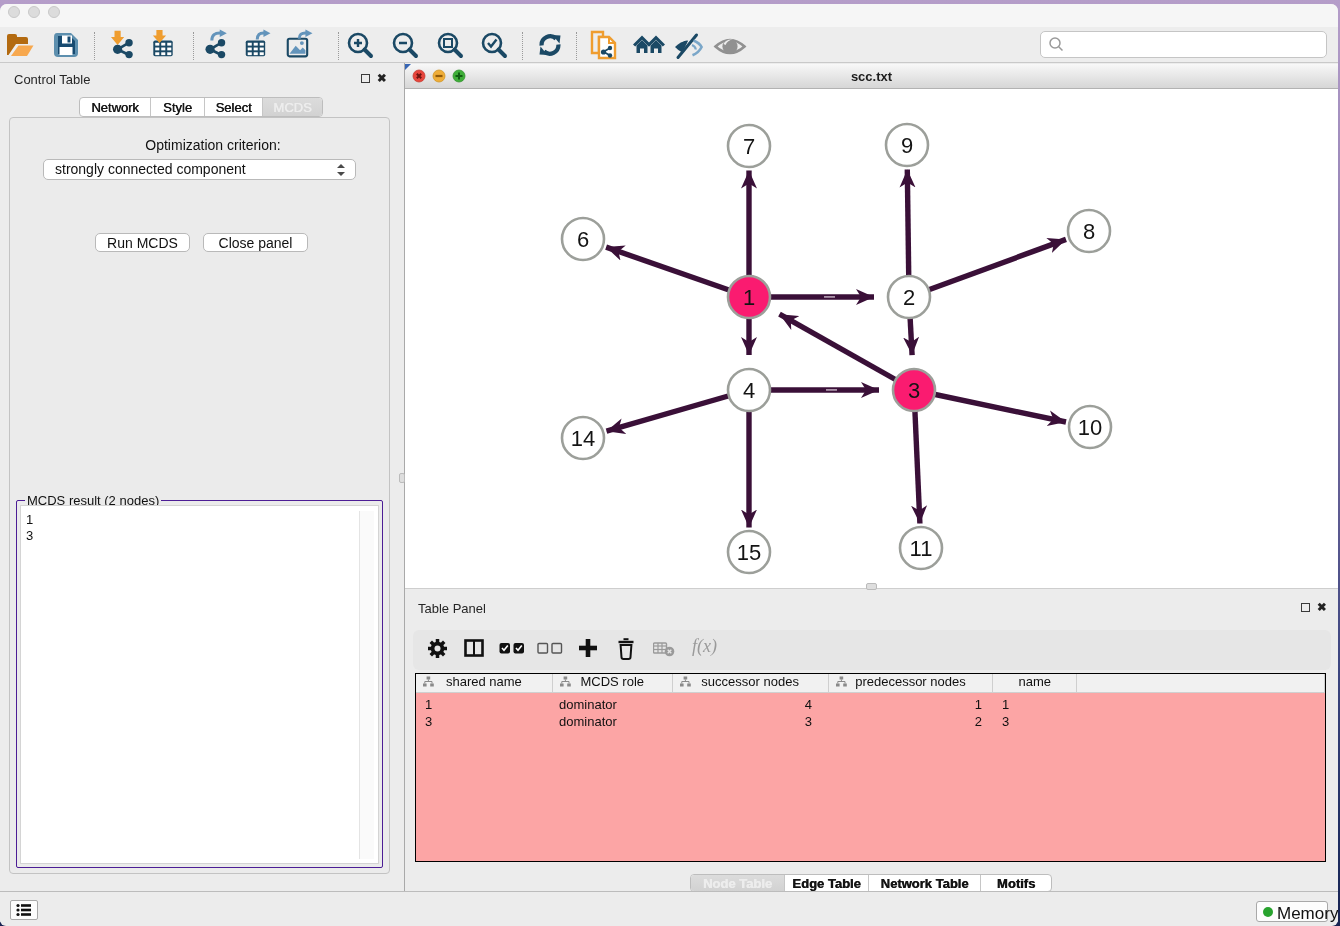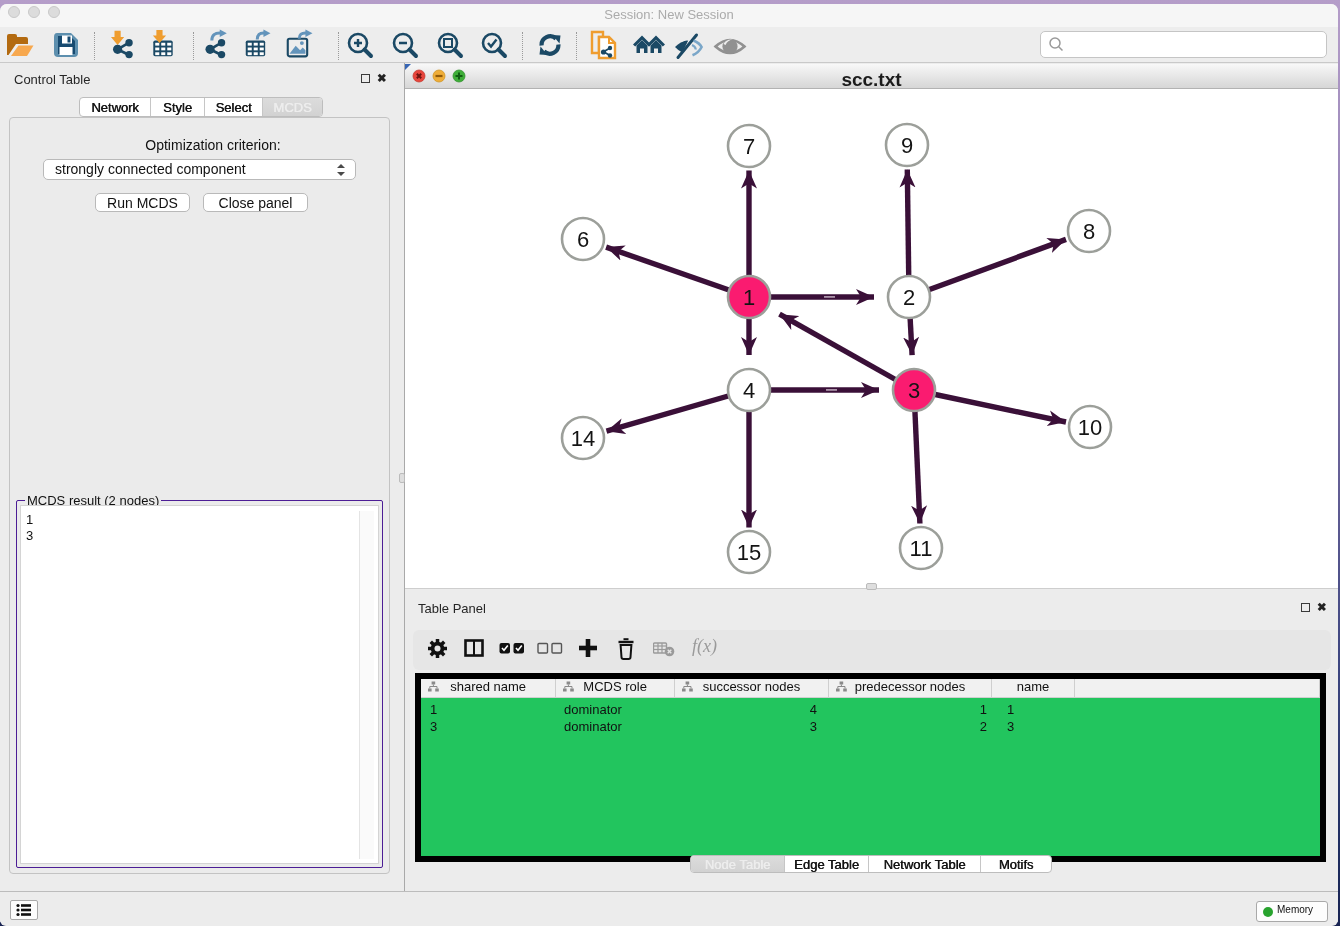--- a/index.html
+++ b/index.html
@@ -31,54 +31,53 @@
 .close-x { position:absolute; font-size:11.5px; font-weight:bold; color:#222; line-height:11px; }
 
 .seg { position:absolute; display:flex; border:1px solid #bdbdbd; border-radius:4px; background:#fff; overflow:hidden; }
 .seg div { font-size:13px; text-shadow:0.5px 0 0; color:#141414; text-align:center; border-right:1px solid #c6c6c6; display:flex; align-items:center; justify-content:center; }
 .seg div:last-child { border-right:none; }
 .seg .sel { background:linear-gradient(#dcdcdc,#d2d2d2); color:#ededed; }
 
 .tabpanel { position:absolute; left:9px; top:54px; width:381px; height:757px; border:1px solid #c3c3c3; border-radius:4px; background:#ebebeb; }
 .optlabel { position:absolute; left:0; top:74px; width:100%; text-align:center; font-size:14px; color:#111;padding-left:28px; }
 .combobox { position:absolute; left:43px; top:96px; width:313px; height:21px; background:#fff; border:1px solid #b9b9b9; border-radius:5px; font-size:14px; color:#111; line-height:19px; padding-left:11px; }
-.btn { position:absolute; height:19px; background:#fff; border:1px solid #b9b9b9; border-radius:5px; font-size:14px; color:#111; text-align:center; line-height:18px; }
+.btn { position:absolute; height:19px; background:#fff; border:1px solid #b9b9b9; border-radius:5px; font-size:14px; color:#111; text-align:center; line-height:18px;margin-top:40px; }
 .fieldset { position:absolute; left:16px; top:437px; width:367px; height:368px; border:1px solid #4c1d95; border-radius:2px; }
 .fieldset .legend { position:absolute; left:8px; top:-7px; background:#ebebeb; padding:0 2px; font-size:13px; line-height:13px; color:#111; }
 .fieldset .inner { position:absolute; left:3px; top:4px; right:3px; bottom:3px; background:#fff; border:1px solid #d4d4d4; font-size:13px; line-height:16px; color:#111; padding:6px 0 0 5px; }
 .fieldset .sbar { position:absolute; right:4px; top:5px; bottom:4px; width:15px; background:#fafafa; border-left:1px solid #e4e4e4; }
 
 .netwin { position:absolute; left:405px; top:60px; width:933px; height:525px; background:#fff; border-bottom:1px solid #cecece; }
 .nettitle { position:absolute; left:0; top:0; width:100%; height:25px; background:linear-gradient(#f8f8f8,#d6d6d6); border-bottom:1px solid #b2b2b2; }
-.nettitle .t { position:absolute; top:5px; width:100%; text-align:center; font-size:19px; font-weight:bold; color:#1c1c1c; }
+.nettitle .t { position:absolute; top:5px; width:100%; text-align:center; font-size:13px; font-weight:bold; color:#1c1c1c; }
 .hdiv-handle { position:absolute; left:866px; top:579px; width:11px; height:7px; background:#dedede; border:1px solid #bbb; border-radius:2px; }
 
 .tablepanel { position:absolute; left:405px; top:589px; width:933px; height:298px; background:#ececec; }
 .tp-toolbar { position:absolute; left:8px; top:37px; width:918px; height:40px; background:#e6e6e6; border-radius:6px; }
-.tbl { position:absolute; left:10px; top:80px; width:911px; height:189px; background:#22c55e; border:6px solid #000000; }
+.tbl { position:absolute; left:10px; top:80px; width:911px; height:189px; background:#fca5a5; border:1px solid #000000; }
 .tbl-head { position:absolute; left:0; top:0; width:100%; height:19px; background:#f1f1f1; border-bottom:1px solid #d0d0d0; display:flex; font-size:13px; color:#111; }
 .tbl-head .c { border-right:1px solid #cfcfcf; position:relative; text-align:center; line-height:16px; }
 .tbl-row { position:absolute; left:0; width:100%; height:16px; font-size:13px; color:#111; }
 .tbl-row span { position:absolute; }
 
 .statusbar { position:absolute; left:0; top:887px; width:100%; height:31px; background:#ececec; border-top:1px solid #bcbcbc; }
 .listbtn { position:absolute; left:10px; top:8px; width:28px; height:20px; background:#fdfdfd; border:1px solid #a9a9a9; border-radius:2px; }
-.membtn { position:absolute; left:1256px; top:9px; width:72px; height:21px; background:#fdfdfd; border:1px solid #a9a9a9; border-radius:3px; font-size:10px; color:#111; }
+.membtn { position:absolute; left:1256px; top:9px; width:72px; height:21px; background:#fdfdfd; border:1px solid #a9a9a9; border-radius:3px; font-size:17px; color:#111; }
 .membtn .dot { position:absolute; left:6px; top:5px; width:10px; height:10px; border-radius:50%; background:#28a32e; }
 .membtn .mt { position:absolute; left:20px; top:2px; }
 </style>
 </head>
 <body>
 <div class="win">
 
   <div class="titlebar">
     <div class="tl" style="left:8px;"></div>
     <div class="tl" style="left:28px;"></div>
     <div class="tl" style="left:48px;"></div>
-    <div class="title-text">Session: New Session</div>
   </div>
 
   <div class="toolbar" id="toolbar">
 <div class="tsep" style="left:93.5px;"></div>
       <div class="tsep" style="left:192.5px;"></div>
       <div class="tsep" style="left:338px;"></div>
       <div class="tsep" style="left:522px;"></div>
       <div class="tsep" style="left:576px;"></div>
 <svg class="ticon" style="left:4px;top:2px;" width="34" height="32" viewBox="0 0 34 32">
         <path d="M3,26 L3,7 Q3,5 5,5 L11,5 Q13,5 13,7 L13,8 L22,8 Q24,8 24,10 L24,15 L12,15 L4.5,26 Z" fill="#b36a10"></path>
@@ -388,21 +387,21 @@
         <span style="left:586px;">1</span>
       </div>
       <div class="tbl-row" style="top:40px;">
         <span style="left:9px;">3</span>
           <span style="left:143px;">dominator</span>
         <span style="left:330px;width:66px;text-align:right;">3</span>
         <span style="left:490px;width:76px;text-align:right;">2</span>
         <span style="left:586px;">3</span>
       </div>
     </div>
-    <div class="seg" style="left:285px;top:262px;height:18px;">
+    <div class="seg" style="left:285px;top:281px;height:18px;font-weight:bold;">
       <div class="sel" style="width:94px;">Node Table</div>
       <div style="width:84px;">Edge Table</div>
       <div style="width:112px;">Network Table</div>
       <div style="width:70px;">Motifs</div>
     </div>
   </div>
 
   <div class="statusbar">
     <div class="listbtn">
       <svg width="26" height="18" viewBox="0 0 26 18" style="position:absolute;left:0;top:0;">

